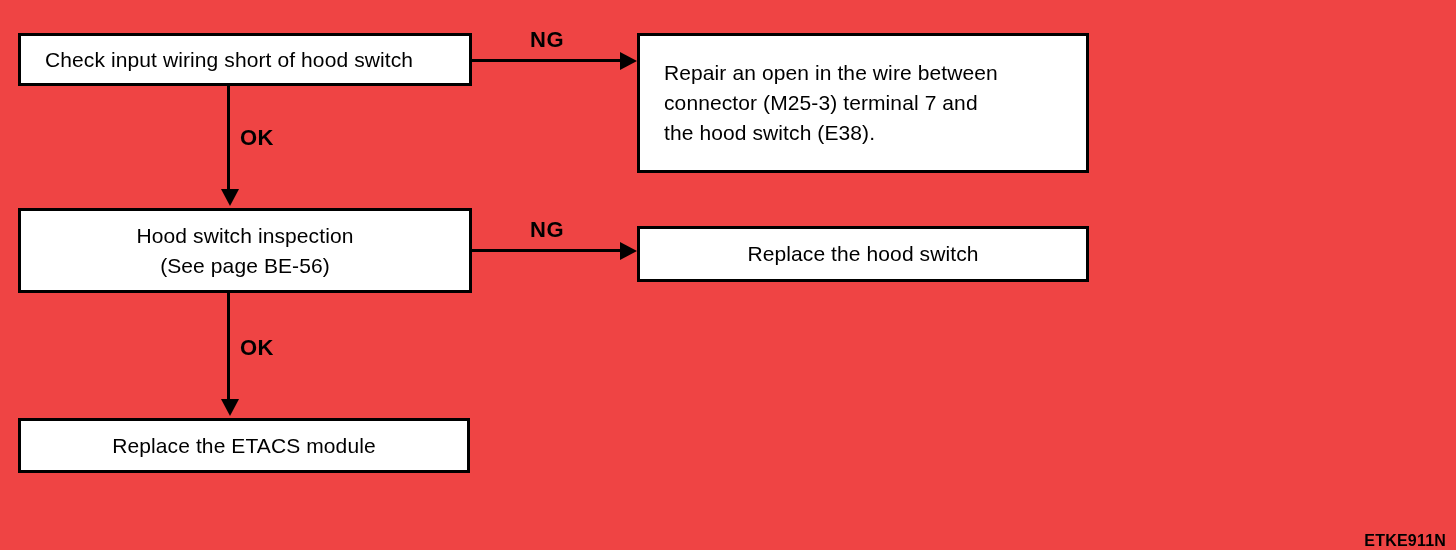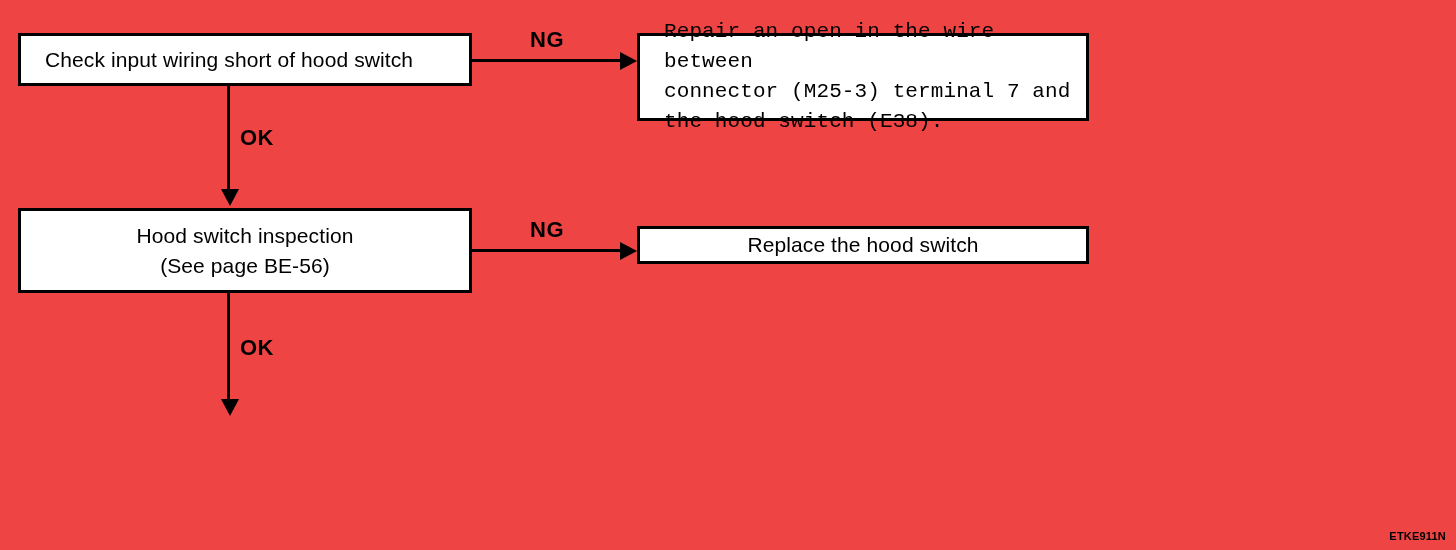--- a/index.html
+++ b/index.html
@@ -39,23 +39,23 @@
     text-align: left;
     padding-left: 24px;
   }
   .node-text {
     white-space: pre-line;
     display: block;
   }
 
   
   #node-check-input      { left: 18px;  top: 33px;  width: 454px; height: 53px; }
-  #node-repair-open      { left: 637px; top: 33px;  width: 452px; height: 88px; font-family: Liberation Mono, monospace; }
+  #node-repair-open      { left: 637px; top: 33px;  width: 452px; height: 140px; }
   #node-hood-inspection  { left: 18px;  top: 208px; width: 454px; height: 85px; }
-  #node-replace-switch   { left: 637px; top: 226px; width: 452px; height: 38px; }
+  #node-replace-switch   { left: 637px; top: 226px; width: 452px; height: 56px; }
   #node-replace-etacs    { left: 18px;  top: 418px; width: 452px; height: 55px; }
   .conn-line-v {
     position: absolute;
     width: 3px;
     background: #000000;
   }
   .conn-line-h {
     position: absolute;
     height: 3px;
     background: #000000;
@@ -103,22 +103,22 @@
   }
   #label-ok-1 { left: 240px; top: 125px; }
   #label-ok-2 { left: 240px; top: 335px; }
   #label-ng-1 { left: 530px; top: 27px; }
   #label-ng-2 { left: 530px; top: 217px; }
 
   
   #figure-code {
     position: absolute;
     right: 10px;
-    bottom: 8px;
-    font-size: 11px;
+    bottom: 0;
+    font-size: 16px;
     font-weight: bold;
     letter-spacing: 0.2px;
     color: #000000;
     margin-left: 36px;
   }
 </style>
 </head>
 <body>
 
 <div id="page">
@@ -135,20 +135,23 @@
 
   <div class="node" id="node-hood-inspection">
     <span class="node-text">Hood switch inspection
 (See page BE-56)</span>
   </div>
 
   <div class="node" id="node-replace-switch">
     <span class="node-text">Replace the hood switch</span>
   </div>
 
+  <div class="node" id="node-replace-etacs">
+    <span class="node-text">Replace the ETACS module</span>
+  </div>
 
   <div class="conn-line-h" id="conn-ng-1-line"></div>
   <div class="arrow-right" id="conn-ng-1-head"></div>
   <div class="edge-label" id="label-ng-1">NG</div>
 
   <div class="conn-line-v" id="conn-ok-1-line"></div>
   <div class="arrow-down" id="conn-ok-1-head"></div>
   <div class="edge-label" id="label-ok-1">OK</div>
 
   <div class="conn-line-h" id="conn-ng-2-line"></div>

